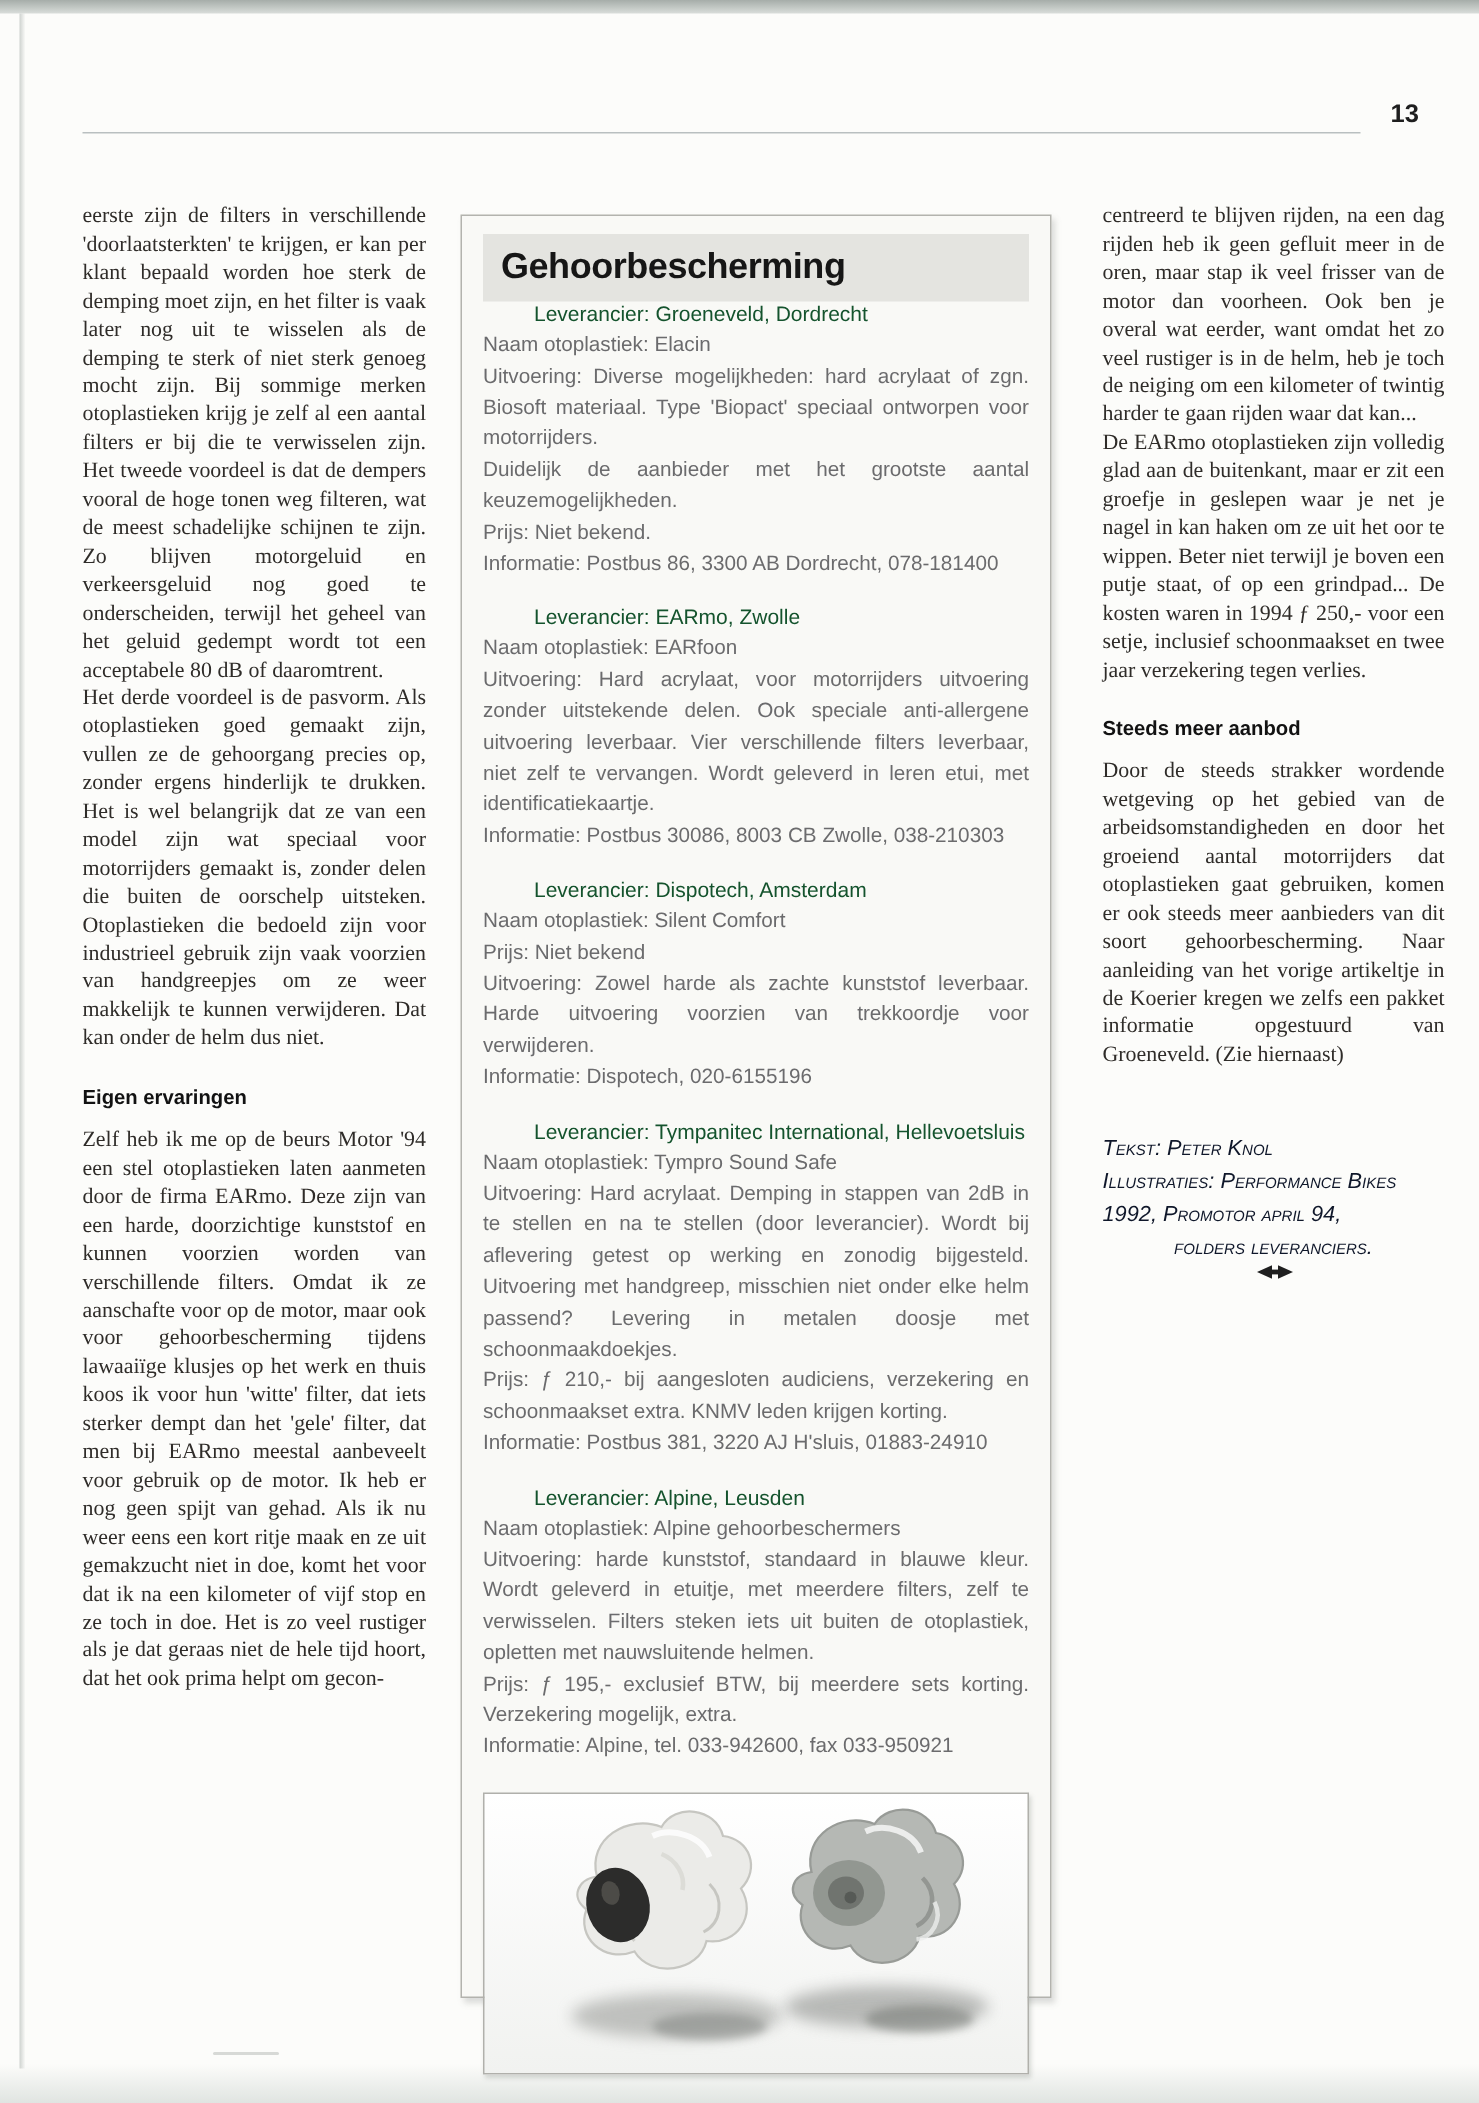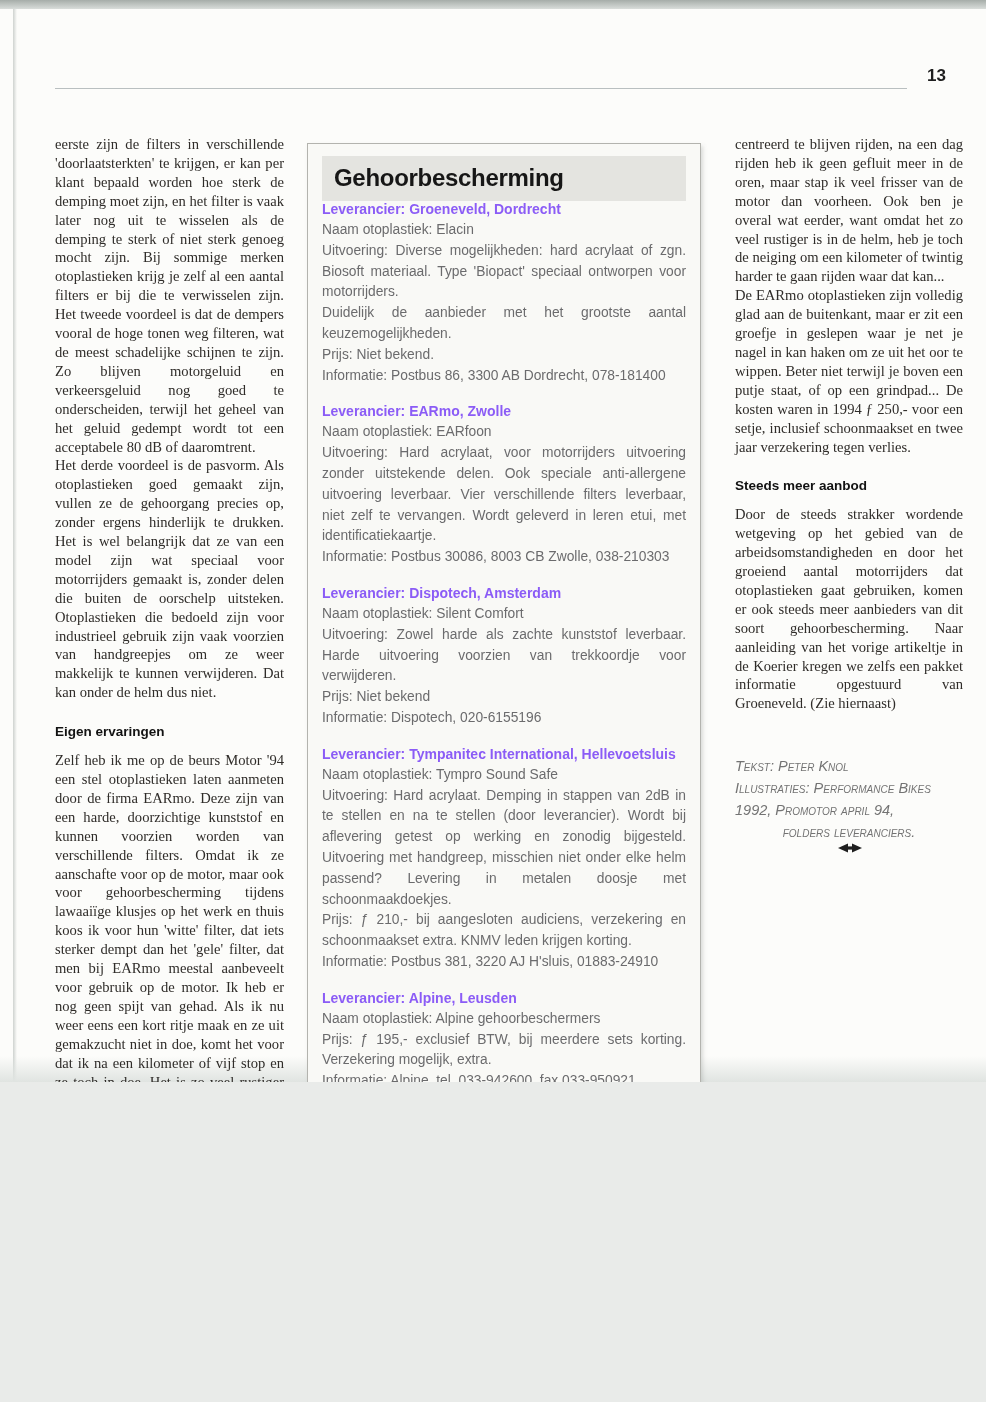--- a/index.html
+++ b/index.html
@@ -2,21 +2,21 @@
 <html><head>
 <meta charset="utf-8">
 <style>
   * { margin: 0; padding: 0; box-sizing: border-box; }
   html, body { background: #e9ebe9; }
   body { font-family: "Liberation Serif", serif; }
 
   .page {
     position: relative;
     width: 986px;
-    height: 1082px;
+    height: 1402px;
     background: #fcfcfa;
     overflow: hidden;
   }
 
   
   .edge-top {
     position: absolute; top: 0; left: 0; width: 100%; height: 9px;
     background: linear-gradient(to bottom, #a6ada9, #d9ddda);
   }
   .edge-left {
@@ -57,21 +57,21 @@
     font-weight: bold; font-size: 13.5px; color: #121212;
     margin: 21px 0 9px 0 !important;
     text-align: left;
   }
 
   
   .credits {
     margin-top: 42px;
     font-family: "Liberation Sans", sans-serif;
     font-style: italic; font-variant: small-caps;
-    font-size: 14.5px; line-height: 22px; color: #737373;
+    font-size: 14.5px; line-height: 22px; color: #0f172a;
     text-align: left;
   }
   .credits-last { display: flex; align-items: center; justify-content: space-between; flex-direction: column; }
   .end-mark { flex: 0 0 auto; margin-left: 8px; margin-right: 6px; }
 
   
   .supplier-box {
     position: absolute; left: 307px; top: 143px; width: 394px; height: 1189px;
     border: 1px solid #b3b3ae;
     background: #f9f9f6;
@@ -81,22 +81,23 @@
   .box-title {
     background: #e4e4e0;
     padding: 8px 12px 9px 12px;
     font-family: "Liberation Sans", sans-serif;
     font-weight: bold; font-size: 24px; letter-spacing: -0.3px;
     color: #161616;
   }
   .supplier-section { margin-bottom: 17px; }
   .supplier-header {
     font-family: "Liberation Sans", sans-serif;
-    font-weight: bold; font-size: 14px; color: #8b5cf6;
+    font-weight: normal; font-size: 14px; color: #14532d;
     margin-bottom: 3px;
+    margin-left: 34px;
   }
   .supplier-section p.detail {
     font-family: "Liberation Sans", sans-serif;
     font-size: 13.8px; line-height: 20.8px; color: #6b6b6d;
     text-align: justify;
   }
 
   
   .photo-frame {
     position: relative;
@@ -142,36 +143,37 @@
     <div class="supplier-section">
       <div class="supplier-header">Leverancier: EARmo, Zwolle</div>
       <p class="detail">Naam otoplastiek: EARfoon</p>
       <p class="detail">Uitvoering: Hard acrylaat, voor motorrijders uitvoering zonder uitstekende delen. Ook speciale anti-allergene uitvoering leverbaar. Vier verschillende filters leverbaar, niet zelf te vervangen. Wordt geleverd in leren etui, met identificatiekaartje.</p>
       <p class="detail">Informatie: Postbus 30086, 8003 CB Zwolle, 038-210303</p>
     </div>
 
     <div class="supplier-section">
       <div class="supplier-header">Leverancier: Dispotech, Amsterdam</div>
       <p class="detail">Naam otoplastiek: Silent Comfort</p>
+      <p class="detail">Prijs: Niet bekend</p>
       <p class="detail">Uitvoering: Zowel harde als zachte kunststof leverbaar. Harde uitvoering voorzien van trekkoordje voor verwijderen.</p>
-      <p class="detail">Prijs: Niet bekend</p>
       <p class="detail">Informatie: Dispotech, 020-6155196</p>
     </div>
 
     <div class="supplier-section">
       <div class="supplier-header">Leverancier: Tympanitec International, Hellevoetsluis</div>
       <p class="detail">Naam otoplastiek: Tympro Sound Safe</p>
       <p class="detail">Uitvoering: Hard acrylaat. Demping in stappen van 2dB in te stellen en na te stellen (door leverancier). Wordt bij aflevering getest op werking en zonodig bijgesteld. Uitvoering met handgreep, misschien niet onder elke helm passend? Levering in metalen doosje met schoonmaakdoekjes.</p>
       <p class="detail">Prijs: ƒ 210,- bij aangesloten audiciens, verzekering en schoonmaakset extra. KNMV leden krijgen korting.</p>
       <p class="detail">Informatie: Postbus 381, 3220 AJ H'sluis, 01883-24910</p>
     </div>
 
     <div class="supplier-section">
       <div class="supplier-header">Leverancier: Alpine, Leusden</div>
       <p class="detail">Naam otoplastiek: Alpine gehoorbeschermers</p>
+      <p class="detail">Uitvoering: harde kunststof, standaard in blauwe kleur. Wordt geleverd in etuitje, met meerdere filters, zelf te verwisselen. Filters steken iets uit buiten de otoplastiek, opletten met nauwsluitende helmen.</p>
       <p class="detail">Prijs: ƒ 195,- exclusief BTW, bij meerdere sets korting. Verzekering mogelijk, extra.</p>
       <p class="detail">Informatie: Alpine, tel. 033-942600, fax 033-950921</p>
     </div>
 
     <div class="photo-frame">
       <svg width="362" height="186" viewBox="0 0 362 186">
         <defs>
           <filter id="soft" x="-60%" y="-60%" width="220%" height="220%">
             <feGaussianBlur stdDeviation="5"></feGaussianBlur>
           </filter>

